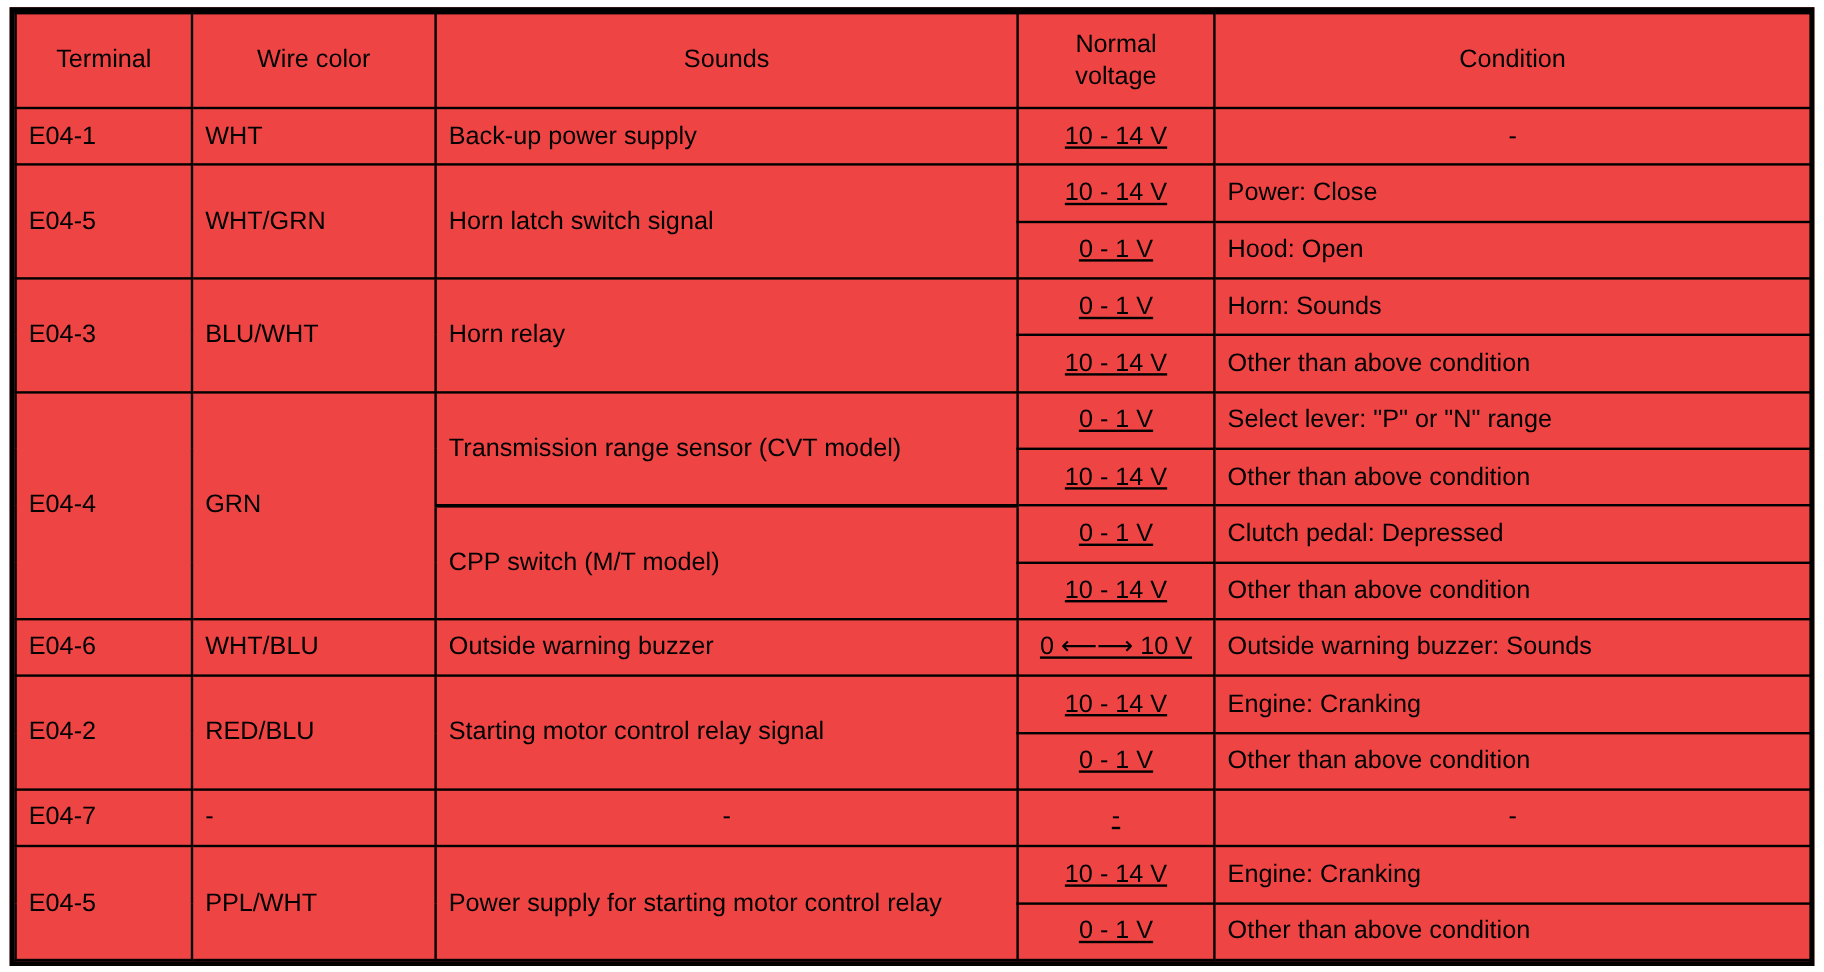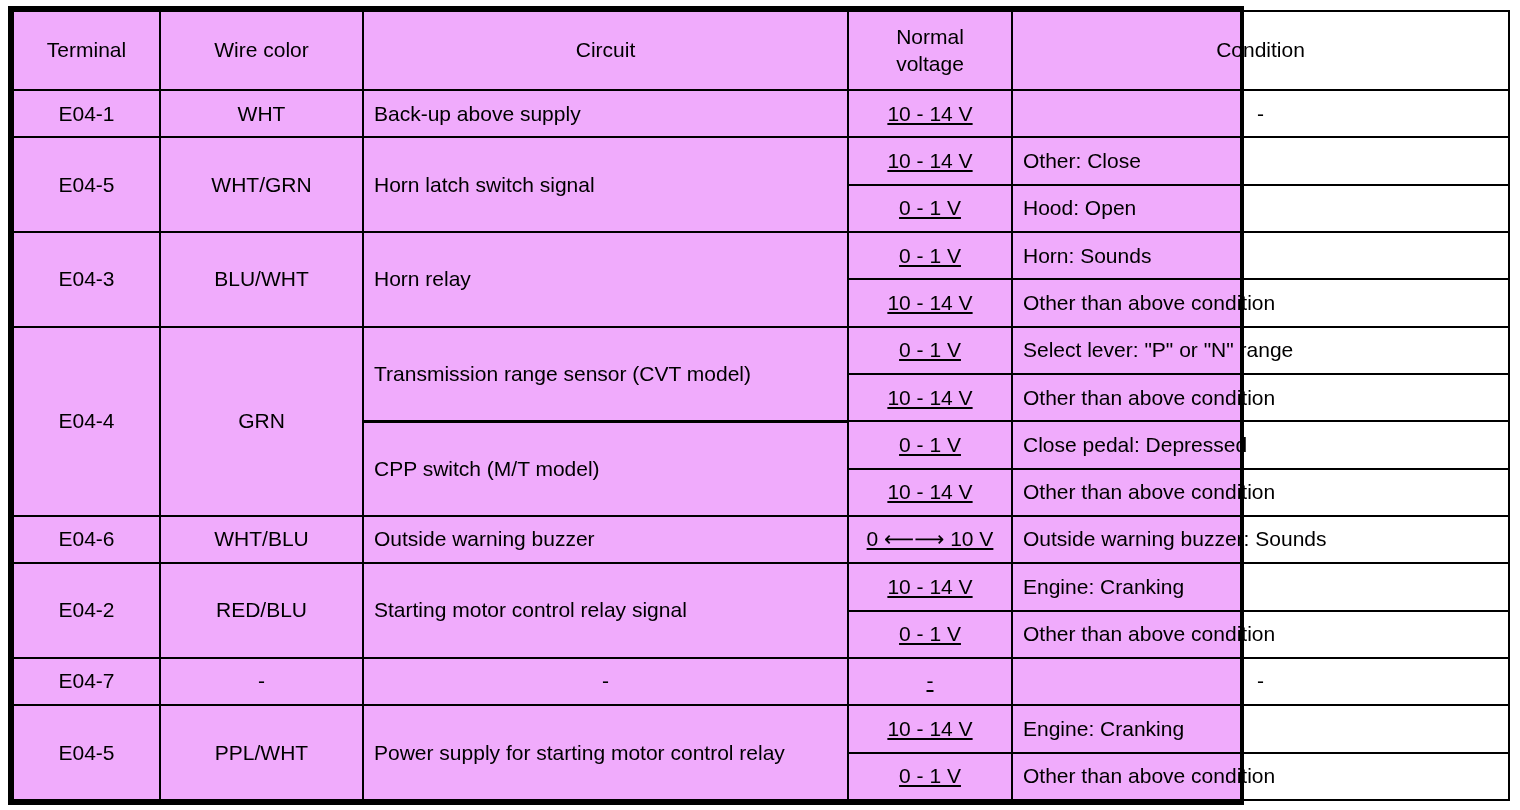--- a/index.html
+++ b/index.html
@@ -14,25 +14,25 @@
     font-family: "Liberation Sans", sans-serif;
     color: #000000;
     overflow: hidden;
   }
 
   
   .table-wrap {
     position: absolute;
     left: 8px;
     top: 6px;
-    width: 1236px;
+    width: 1504px;
     height: 799px;
     box-sizing: border-box;
     border: 4px solid #000;
-    background: #f0abfc;
+    background: #ef4444;
   }
 
   table.vtable {
     width: 100%;
     height: 100%;
     border-collapse: collapse;
     table-layout: fixed;
   }
 
   table.vtable td, table.vtable th {
@@ -56,21 +56,21 @@
   thead th {
     font-weight: bold;
     text-align: center;
     height: 79px;
     border-bottom-width: 4px;
     font-size: 22px;
   }
   th.hdr-voltage { line-height: 1.3; }
 
   td.terminal-cell,
-  td.wire-cell { text-align: center; }
+  td.wire-cell { text-align: left; }
 
   td.circuit-cell  { text-align: left; }
   td.voltage-cell  { text-align: center; text-decoration: underline; }
   td.cond-cell     { text-align: left; }
   td.cond-cell.dash,
   td.circuit-cell.dash { text-align: center; }
   td.voltage-cell, th.hdr-voltage { border-left-width: 3px; }
   td.terminal-cell, td.wire-cell, td.circuit-cell { border-top-width: 3px; }
   tr.sub td { border-top-width: 2px; }
 
@@ -85,42 +85,42 @@
       <col class="c-terminal">
       <col class="c-wire">
       <col class="c-circuit">
       <col class="c-voltage">
       <col class="c-cond">
     </colgroup>
     <thead>
       <tr>
         <th class="hdr-terminal">Terminal</th>
         <th class="hdr-wire">Wire color</th>
-        <th class="hdr-circuit">Circuit</th>
+        <th class="hdr-circuit">Sounds</th>
         <th class="hdr-voltage">
           <span>Normal</span><br>
           <span>voltage</span>
         </th>
         <th class="hdr-cond">Condition</th>
       </tr>
     </thead>
     <tbody id="table-body">
         <tr>
           <td class="terminal-cell" rowspan="1">E04-1</td>
           <td class="wire-cell" rowspan="1">WHT</td>
-          <td class="circuit-cell" rowspan="1">Back-up above supply</td>
+          <td class="circuit-cell" rowspan="1">Back-up power supply</td>
           <td class="voltage-cell">10 - 14 V</td>
           <td class="cond-cell dash">-</td>
         </tr>
         <tr>
           <td class="terminal-cell" rowspan="2">E04-5</td>
           <td class="wire-cell" rowspan="2">WHT/GRN</td>
           <td class="circuit-cell" rowspan="2">Horn latch switch signal</td>
           <td class="voltage-cell">10 - 14 V</td>
-          <td class="cond-cell">Other: Close</td>
+          <td class="cond-cell">Power: Close</td>
         </tr>
         <tr class="sub">
           <td class="voltage-cell">0 - 1 V</td>
           <td class="cond-cell">Hood: Open</td>
         </tr>
         <tr>
           <td class="terminal-cell" rowspan="2">E04-3</td>
           <td class="wire-cell" rowspan="2">BLU/WHT</td>
           <td class="circuit-cell" rowspan="2">Horn relay</td>
           <td class="voltage-cell">0 - 1 V</td>
@@ -137,21 +137,21 @@
           <td class="voltage-cell">0 - 1 V</td>
           <td class="cond-cell">Select lever: "P" or "N" range</td>
         </tr>
         <tr class="sub">
           <td class="voltage-cell">10 - 14 V</td>
           <td class="cond-cell">Other than above condition</td>
         </tr>
         <tr class="sub">
           <td class="circuit-cell" rowspan="2" style="border-top-width: 3px;">CPP switch (M/T model)</td>
           <td class="voltage-cell">0 - 1 V</td>
-          <td class="cond-cell">Close pedal: Depressed</td>
+          <td class="cond-cell">Clutch pedal: Depressed</td>
         </tr>
         <tr class="sub">
           <td class="voltage-cell">10 - 14 V</td>
           <td class="cond-cell">Other than above condition</td>
         </tr>
         <tr>
           <td class="terminal-cell" rowspan="1">E04-6</td>
           <td class="wire-cell" rowspan="1">WHT/BLU</td>
           <td class="circuit-cell" rowspan="1">Outside warning buzzer</td>
           <td class="voltage-cell"><span class="arrow">0 ⟵⟶ 10 V</span></td>

